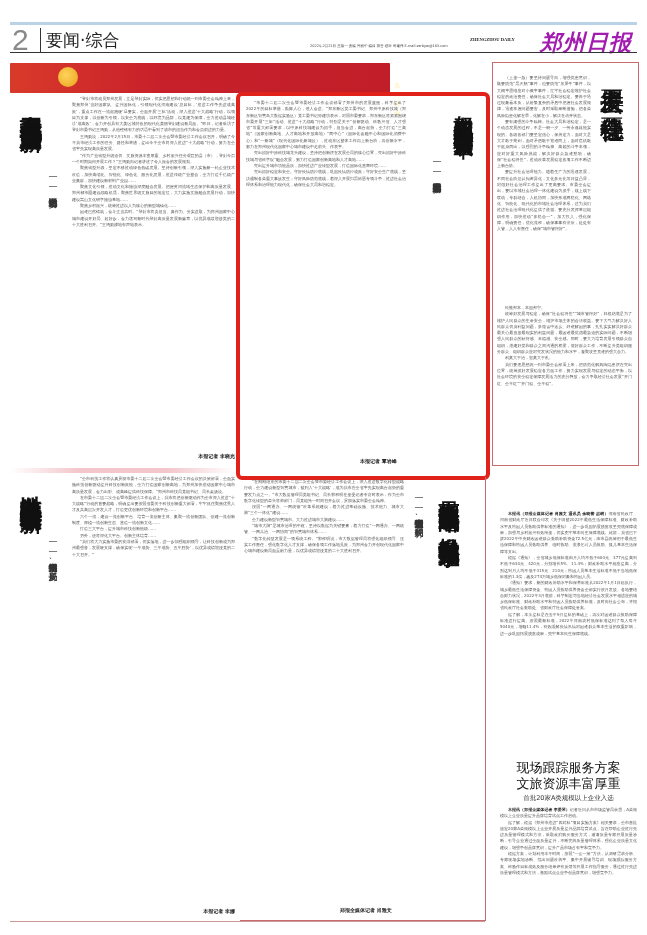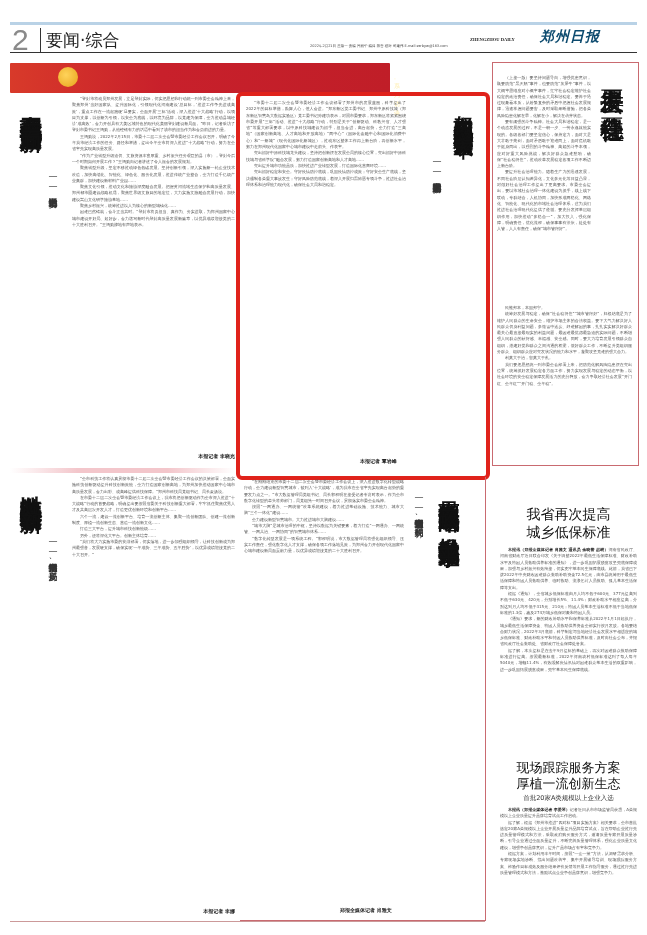--- a/index.html
+++ b/index.html
@@ -5,21 +5,21 @@
   html,body{margin:0;padding:0;background:#fff;}
   body{width:647px;height:935px;position:relative;overflow:hidden;font-family:"DejaVu Sans",sans-serif;color:#222;}
   .abs{position:absolute;}
   .topline{left:10px;top:22px;width:627px;height:3px;background:#b9d2e6;}
   .pagenum{left:12px;top:25px;font-family:"Liberation Sans",sans-serif;font-size:30px;color:#8a8a8a;line-height:30px;}
   .pagediv{left:40px;top:28px;width:1px;height:24px;background:#333;}
   .section{left:46px;top:29px;font-size:17px;color:#222;line-height:22px;}
   .mastline{left:10px;top:52px;width:627px;height:1px;background:#333;}
   .dateline{left:310px;top:44px;font-size:3.5px;color:#444;white-space:nowrap;transform:scale(1.0);}
   .enname{left:470px;top:37px;font-family:"Liberation Serif",serif;font-size:4.5px;font-weight:bold;color:#222;}
-  .logo{left:540px;top:28px;font-family:"DejaVu Serif",serif;font-size:14px;font-style:italic;color:#0c4a6e;font-weight:bold;letter-spacing:1px;text-align:right;}
+  .logo{left:540px;top:28px;font-family:"DejaVu Serif",serif;font-size:22px;font-style:italic;color:#a21caf;font-weight:bold;letter-spacing:1px;text-align:right;}
   .banner{left:10px;top:63px;width:380px;height:30px;background:linear-gradient(90deg,#d83a2a,#c8202b 40%,#c01e28);border-radius:1px;}
   .banner .emblem{position:absolute;left:48px;top:4px;width:20px;height:20px;border-radius:50%;background:radial-gradient(circle at 40% 40%,#ffd35a,#e7a21b);}
   .banner .t1{position:absolute;left:94px;top:5px;font-size:15px;color:#ffeeb0;font-weight:bold;letter-spacing:1px;}
   .banner .t2{position:absolute;left:240px;top:4px;font-family:"DejaVu Serif",serif;font-size:16px;color:#ffeeb0;font-style:italic;font-weight:bold;letter-spacing:3px;}
   .banner .t3{position:absolute;left:384px;top:12px;font-size:6px;color:#ffeeb0;}
   .vhead{writing-mode:vertical-rl;text-orientation:upright;font-weight:bold;color:#111;letter-spacing:1px;}
   .vsub{writing-mode:vertical-rl;text-orientation:upright;color:#333;}
   .col{font-size:4px;line-height:6.3px;color:#555;text-align:justify;overflow:hidden;}
   .byline{font-size:5px;font-weight:bold;color:#222;text-align:right;}
   .redbox{border:4px solid #e0221b;border-radius:6px;}
@@ -112,36 +112,32 @@
   <div class="abs vhead" style="left:103px;top:8px;height:230px;font-size:24px;font-weight:normal;letter-spacing:0;">发展要上得去 社会要稳得住</div>
   <div class="abs col" style="left:4px;top:242px;width:135px;height:155px;">
     <p style="margin:0;text-indent:8px;">民惟邦本，本固邦宁。</p>
     <p style="margin:0;text-indent:8px;">统筹好发展与稳定，确保“社会稳得住”“城市管得好”，归根结底是为了维护人民群众的生命安全，维护市场主体的合法权益。要下大气力解决好人民群众切身利益问题，多做雪中送炭、纾难解困的事，扎扎实实解决好群众最关心最直接最现实的利益问题，最困难最忧虑最急迫的实际问题，不断增强人民群众的获得感、幸福感、安全感。同时，要大力培育发展引领群众自组织，搭建好党和群众之间沟通的桥梁，做好群众工作，不断提升党组织服务群众、组织群众应对突发状况的能力和水平，凝聚攻坚克难的强大合力。</p>
     <p style="margin:0;text-indent:8px;">利莫大于治，害莫大于乱。</p>
     <p style="margin:0;text-indent:8px;">我们要把思想统一到市委全会部署上来，把防范化解风险隐患摆在突出位置，统筹抓好发展稳定各方面工作，努力实现发展与稳定的动态平衡，以社会环境的安全稳定保障发展活力的充分释放，奋力争取经济社会发展“开门红、全年红”“开门稳、全年稳”。</p>
   </div>
 </div>
 
 <div class="abs" style="left:500px;top:505px;width:137px;height:240px;">
-  <div class="rhead" style="font-size:14px;">
-    <div>我省再次提高</div>
-    <div>城乡低保标准</div>
-  </div>
   <div class="col" style="margin-top:6px;height:200px;">
     <p style="margin:0;text-indent:8px;"><b style="color:#222;">本报讯（郑报全媒体记者 肖雅文 通讯员 余晓蕾 赵崂）</b><span>河南省民政厅、河南省财政厅近日联合印发《关于调整2022年最低生活保障标准、财政补助水平及特困人员救助供养标准的通知》，进一步巩固拓展脱贫攻坚兜底保障成果，加强与乡村振兴有效衔接，切实兜牢基本民生保障底线。此前，我省已下拨2022年中央财政困难群众救助补助资金72.5亿元，由市县统筹用于最低生活保障和特困人员救助供养、临时救助、流浪乞讨人员救助、孤儿基本生活保障等支出。</span></p>
     <p style="margin:0;text-indent:8px;">根据《通知》，全省城乡低保标准由月人均不低于600元、377元提高到不低于630元、420元，分别增长5%、11.4%；财政补助水平相应提高，分别达到月人均不低于315元、210元；特困人员基本生活标准不低于当地低保标准的1.3倍，惠及274万城乡低保对象和特困人员。</p>
     <p style="margin:0;text-indent:8px;">《通知》要求，新的财政补助水平和保养标准从2022年1月1日起执行，城乡最低生活保障资金、特困人员救助供养资金全部实行按月发放。各地要结合财力状况，2022年3月底前，科学制定与当地经济社会发展水平相适应的城乡低保标准、财政补助水平和特困人员救助供养标准，及时向社会公布，并报省民政厅社会救助处、省财政厅社会保障处备案。</p>
     <p style="margin:0;text-indent:8px;">据了解，本次提标是在去年9月提标的基础上，再次对困难群众救助保障标准进行提高。按照最新标准，2022年河南农村低保标准达到了每人每年5040元，增幅11.4%，有效缓解疫情汛情对困难群众基本生活的双重影响，进一步巩固拓展脱贫成果，兜牢基本民生保障底线。</p>
   </div>
 </div>
 
 <div class="abs" style="left:500px;top:760px;width:137px;height:165px;">
   <div class="rhead" style="font-size:13px;line-height:16px;">
     <div>现场跟踪服务方案</div>
-    <div>厚植一流创新生态</div>
+    <div>文旅资源丰富厚重</div>
   </div>
   <div style="font-size:6.5px;color:#333;text-align:center;margin-top:2px;">首批20家A类规模以上企业入选</div>
   <div class="col" style="margin-top:4px;height:118px;">
     <p style="margin:0;text-indent:8px;"><b style="color:#222;">本报讯（郑报全媒体记者 李爱琴）</b><span>记者近日从市市场监管局获悉，A类规模以上企业质量提升品牌培育试点工作启动。</span></p>
     <p style="margin:0;text-indent:8px;">据了解，根据《郑州市推进“四对标”项目实施方案》相关要求，全市首批选定20家A类规模以上企业开展质量提升品牌培育试点，旨在帮助企业推行先进质量管理模式和方法，采取政府购买服务方式，邀请质量专家开展质量诊断，引导企业通过全面质量提升，不断完善质量管理体系，强化企业质量文化建设，增强争创品牌意识，提升产品市场占有率和竞争力。</p>
     <p style="margin:0;text-indent:8px;">根据方案，计划利用半年时间，按照“一企一策”方法，从调研需求分析、专家现场实地诊断、找出问题改善率、集中开展辅导培训、现场跟踪服务方案、检验作目标成效及服务结果评价反馈等开展工作指导服务，通过推行先进质量管理模式和方法，激励试点企业争创品牌意识，增强竞争力。</p>
   </div>
 </div>
 
 </body></html>

